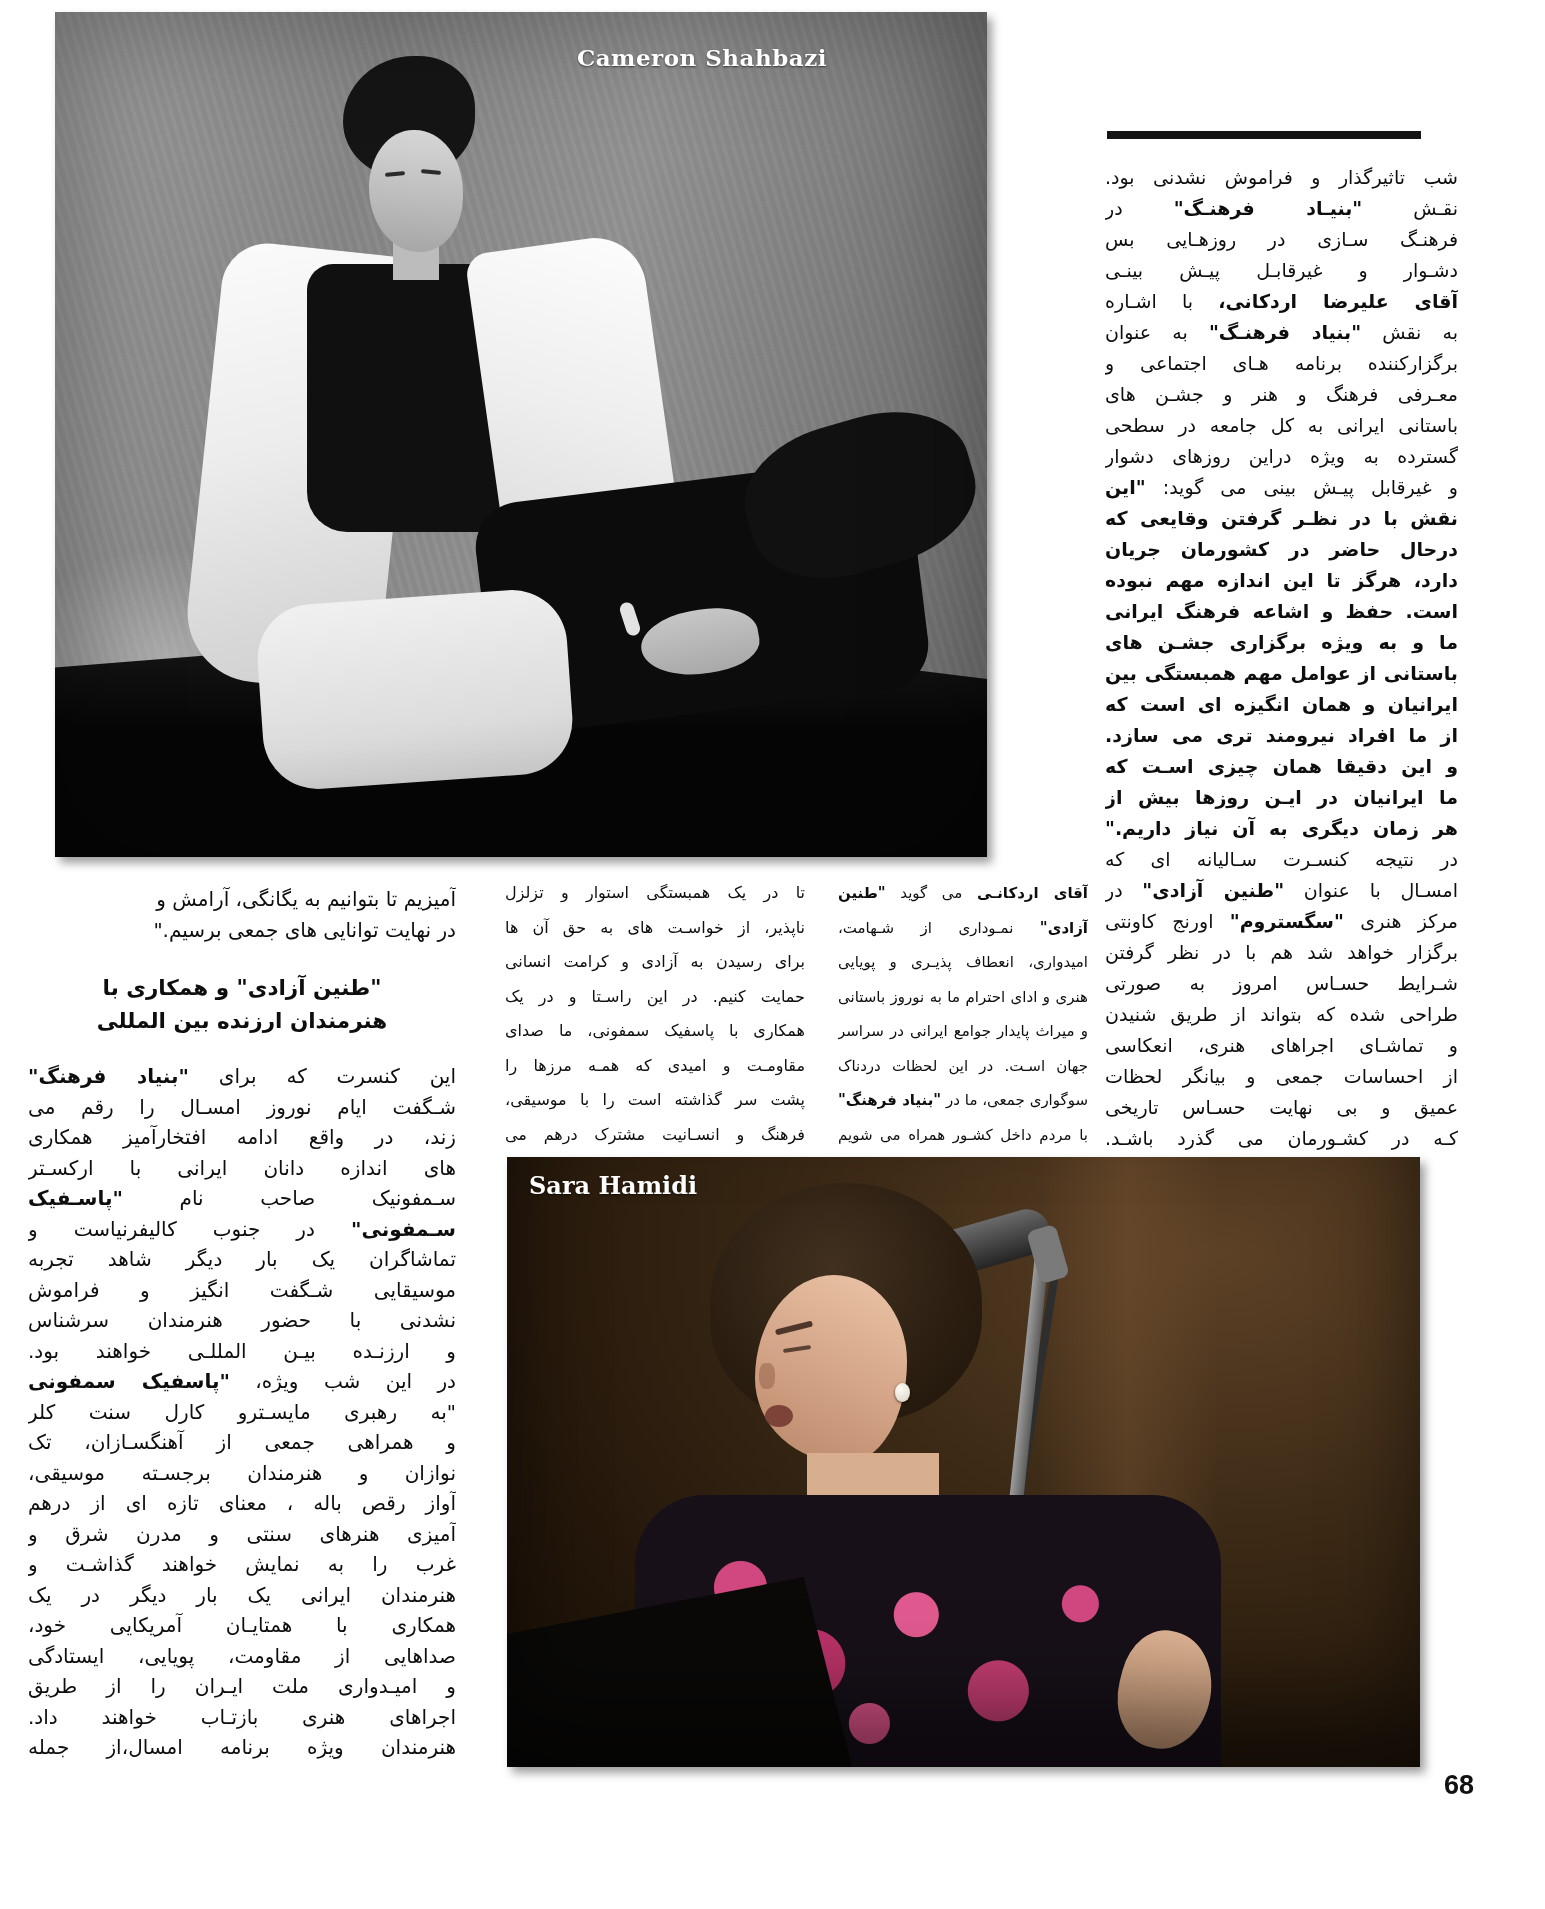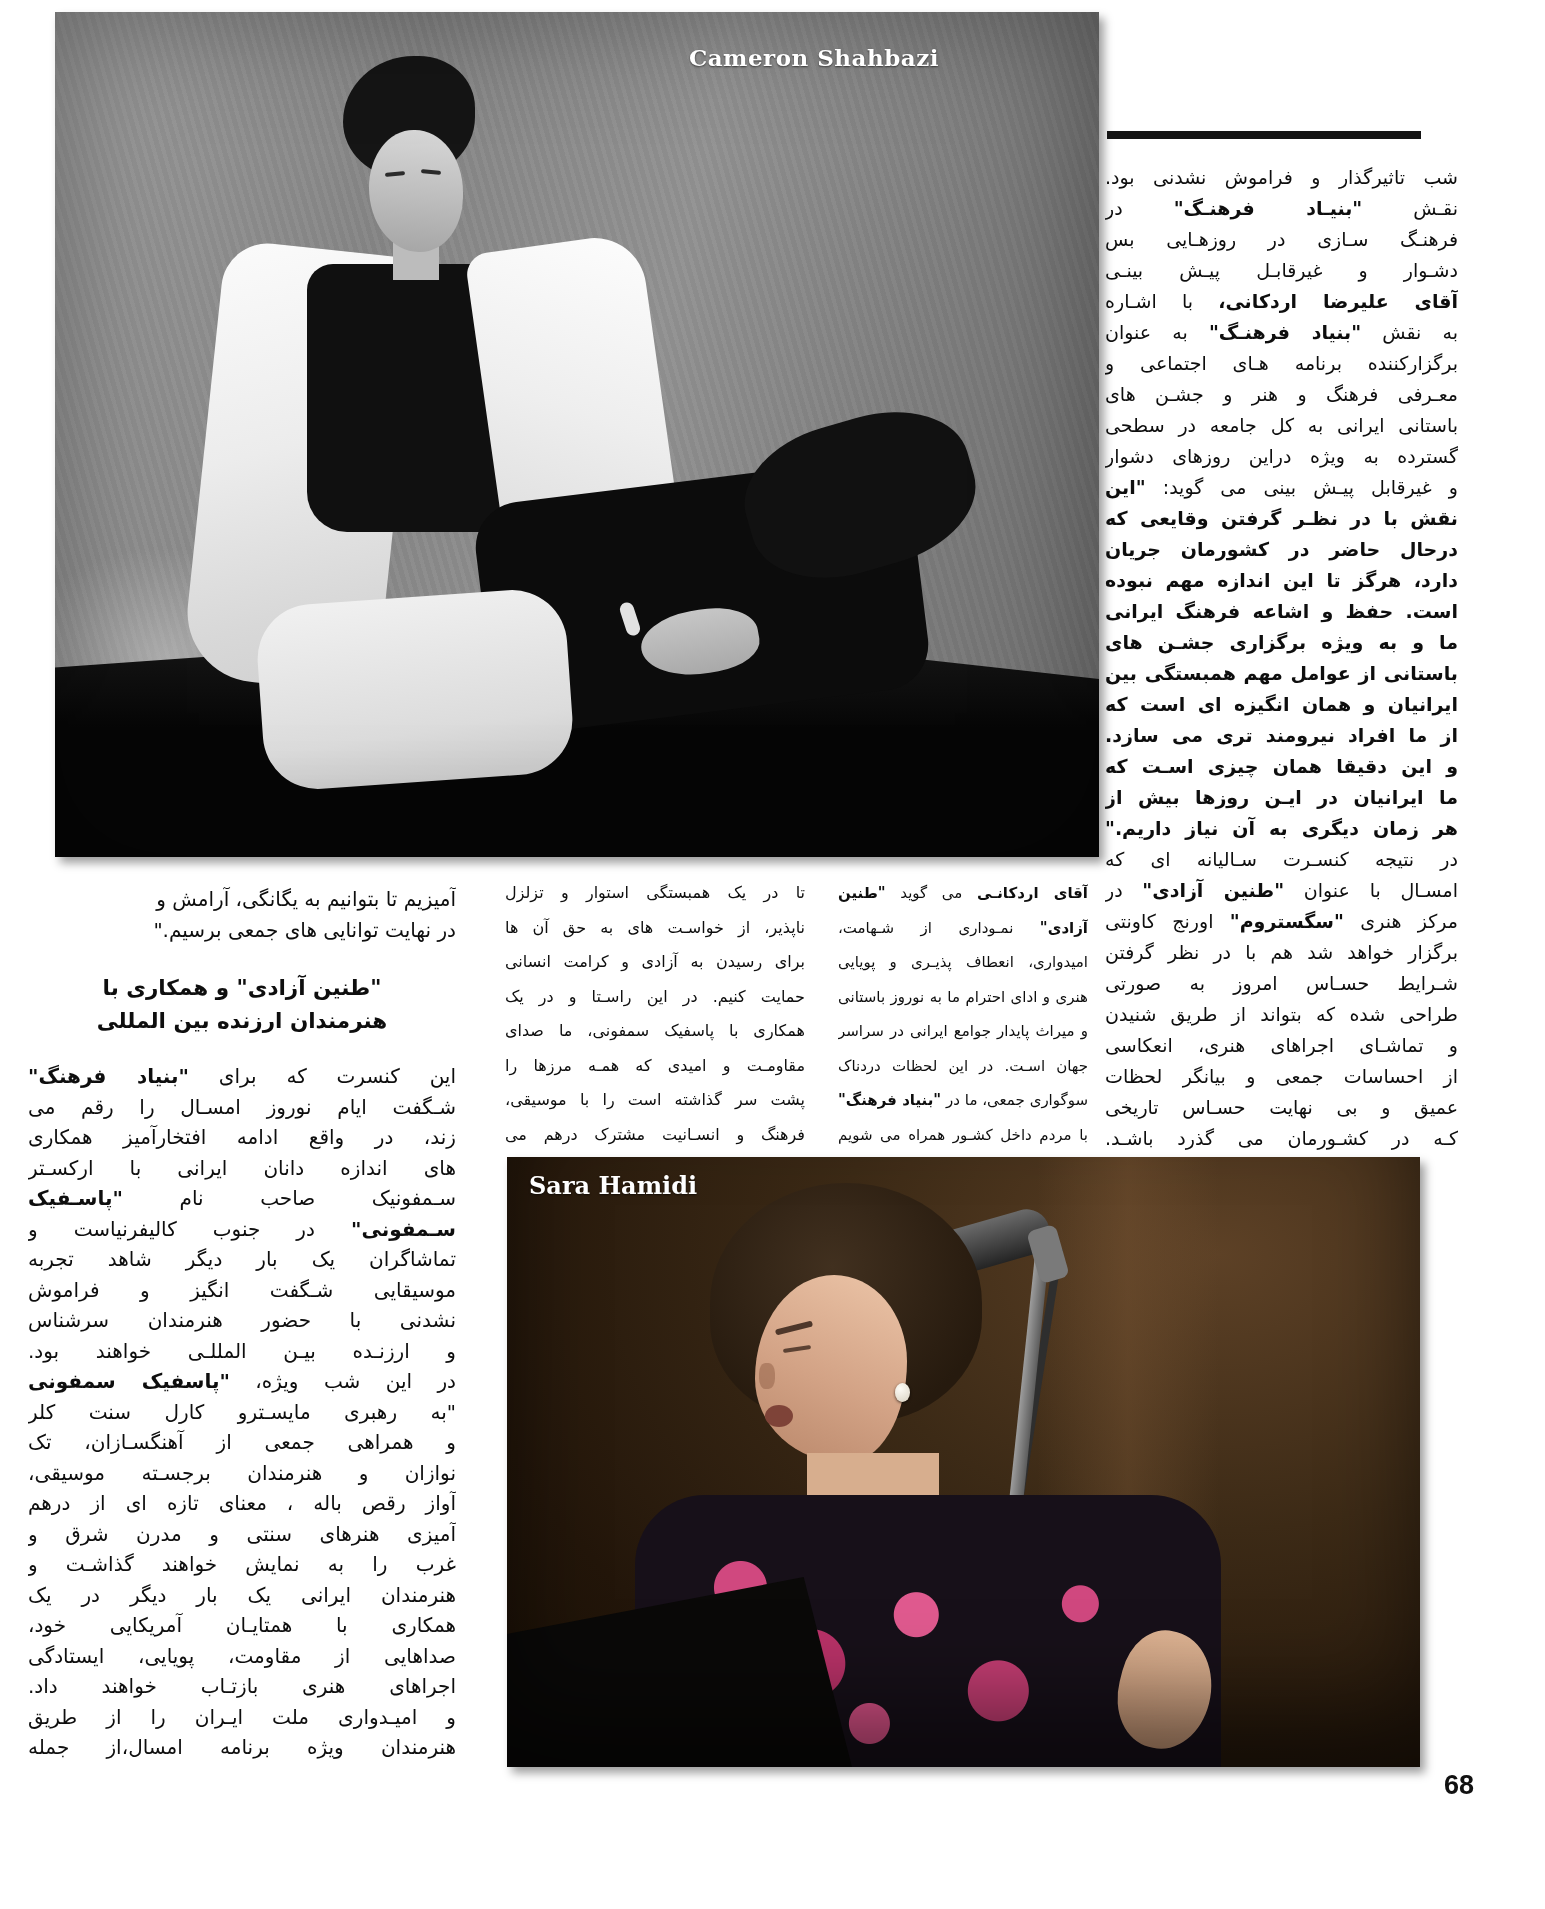--- a/index.html
+++ b/index.html
@@ -2,21 +2,21 @@
 <html lang="fa"><head>
 <meta charset="utf-8">
 <style>
   html,body{margin:0;padding:0;background:#ffffff;}
   .page{
     position:relative;width:1545px;height:1909px;background:#ffffff;
     font-family:"DejaVu Sans",sans-serif;overflow:hidden;
   }
   
   .photo{position:absolute;overflow:hidden;box-shadow:5px 6px 9px rgba(0,0,0,.38);}
-  .photo1{left:55px;top:12px;width:1044px;height:845px;background:linear-gradient(103deg,#9b9b9b 0%,#868686 30%,#929292 55%,#7b7b7b 80%,#707070 100%);}
+  .photo1{left:55px;top:12px;width:932px;height:845px;background:linear-gradient(103deg,#9b9b9b 0%,#868686 30%,#929292 55%,#7b7b7b 80%,#707070 100%);}
   .p1-streaks{position:absolute;inset:0;background:
     repeating-linear-gradient(74deg,rgba(255,255,255,.045) 0 4px,rgba(0,0,0,.05) 4px 9px);opacity:.55;}
   .p1-couch{position:absolute;left:0;bottom:0;width:100%;height:34%;
     background:linear-gradient(#232323,#060606 55%);
     clip-path:polygon(0 34%,55% 20%,100% 38%,100% 100%,0 100%);}
   .p1-drape{position:absolute;left:-40px;bottom:90px;width:300px;height:220px;border-radius:50%;
     background:radial-gradient(rgba(200,200,200,.55),rgba(200,200,200,0) 70%);}
   .p1-hair{position:absolute;left:288px;top:44px;width:132px;height:122px;background:#151515;border-radius:56% 44% 52% 48%;}
   .p1-face{position:absolute;left:314px;top:118px;width:94px;height:122px;border-radius:48% 52% 46% 54%;
     background:linear-gradient(185deg,#d8d8d8,#bdbdbd 55%,#a5a5a5);}
@@ -197,22 +197,22 @@
         <div class="pline"><span>در این شب ویژه، </span><span class="b">"پاسفیک سمفونی</span></div>
         <div class="pline"><span>"به رهبری  مایسـترو کارل سنت کلر</span></div>
         <div class="pline"><span>و همراهی جمعی از آهنگسـازان، تک</span></div>
         <div class="pline"><span>نوازان و هنرمندان برجسـته موسیقی،</span></div>
         <div class="pline"><span>آواز رقص باله ، معنای تازه ای از درهم</span></div>
         <div class="pline"><span>آمیزی هنرهای سنتی و مدرن شرق و</span></div>
         <div class="pline"><span>غرب را به نمایش خواهند گذاشـت و</span></div>
         <div class="pline"><span>هنرمندان ایرانی یک بار دیگر در یک</span></div>
         <div class="pline"><span>همکاری با همتایـان آمریکایی خود،</span></div>
         <div class="pline"><span>صداهایی از مقاومت، پویایی، ایستادگی</span></div>
+        <div class="pline"><span>و امیـدواری ملت ایـران را از طریق</span></div>
         <div class="pline"><span>اجراهای هنری بازتـاب خواهند داد.</span></div>
-        <div class="pline"><span>و امیـدواری ملت ایـران را از طریق</span></div>
         <div class="pline"><span>هنرمندان ویژه برنامه امسال،از جمله</span></div>
       </div>
   </div>
 
   <div class="photo photo2">
     <div class="p2-glow"></div>
     <div class="p2-micpole2"></div>
     <div class="p2-micpole"></div>
     <div class="p2-michead"></div>
     <div class="p2-micclamp"></div>

